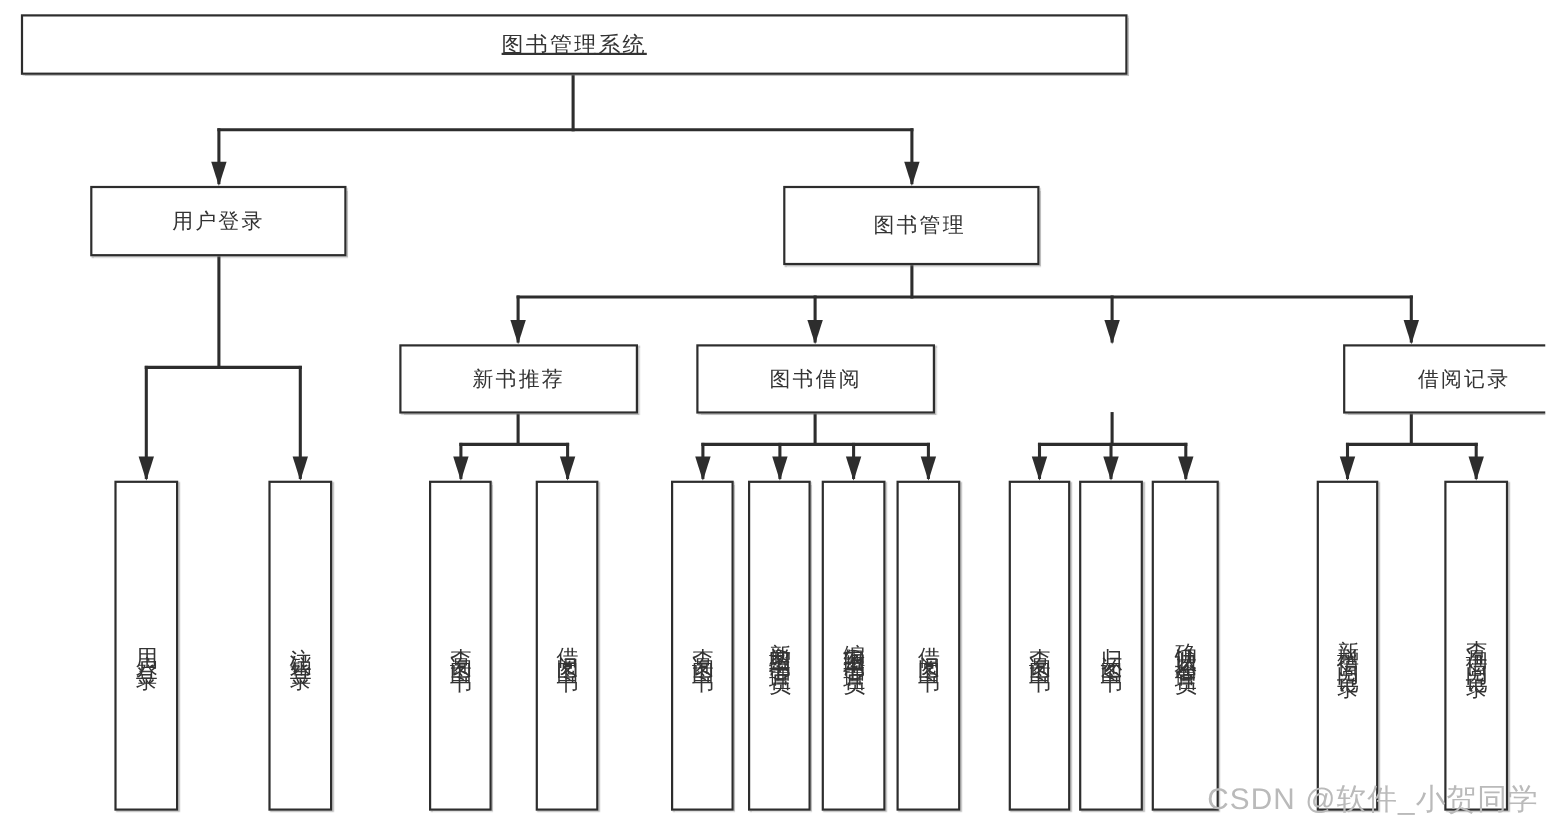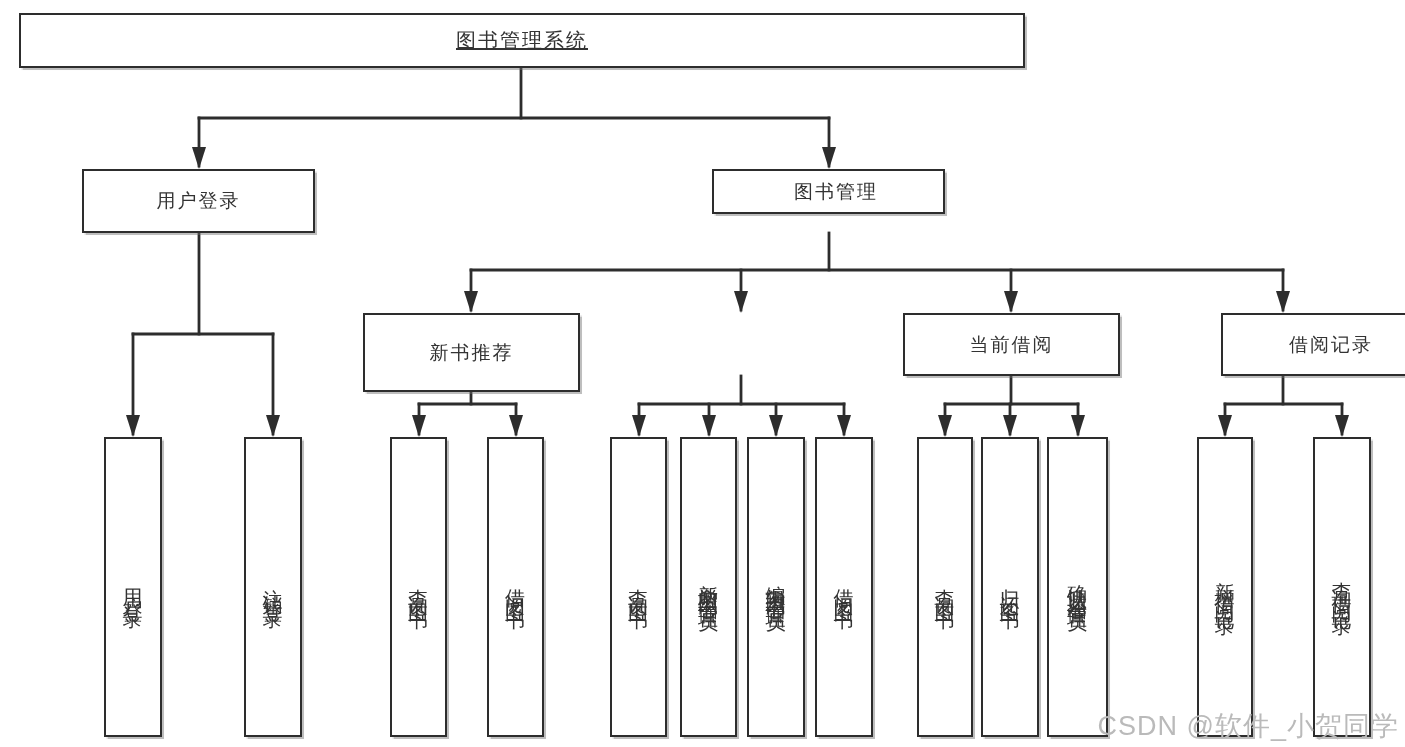--- a/index.html
+++ b/index.html
@@ -108,29 +108,29 @@
     <polygon class="ah" points="1335,415 1349,415 1342,437"></polygon>
   </svg>
 
   <div class="node root-node" style="left:19px;top:13px;width:1006px;height:55px;text-decoration:underline;">
     <span>图书管理系统</span>
   </div>
 
   <div class="node h-node" style="left:82px;top:169px;width:233px;height:64px;">
     <span>用户登录</span>
   </div>
-  <div class="node h-node" style="left:712px;top:169px;width:233px;height:45px;padding-left:15px;">
+  <div class="node h-node" style="left:712px;top:169px;width:233px;height:72px;padding-left:15px;">
     <span>图书管理</span>
   </div>
 
-  <div class="node h-node" style="left:363px;top:313px;width:217px;height:79px;">
+  <div class="node h-node" style="left:363px;top:313px;width:217px;height:63px;">
     <span>新书推荐</span>
   </div>
-  <div class="node h-node" style="left:903px;top:313px;width:217px;height:63px;">
-    <span>当前借阅</span>
+  <div class="node h-node" style="left:633px;top:313px;width:217px;height:63px;">
+    <span>图书借阅</span>
   </div>
   <div class="node h-node" style="left:1173px;top:313px;width:220px;height:63px;margin-left:48px;">
     <span>借阅记录</span>
   </div>
 
   <div class="node v-node" style="left:104px;top:437px;width:58px;height:300px;">
     <span class="vtext">用户登录</span>
   </div>
   <div class="node v-node" style="left:244px;top:437px;width:58px;height:300px;">
     <span class="vtext">注销登录</span>

